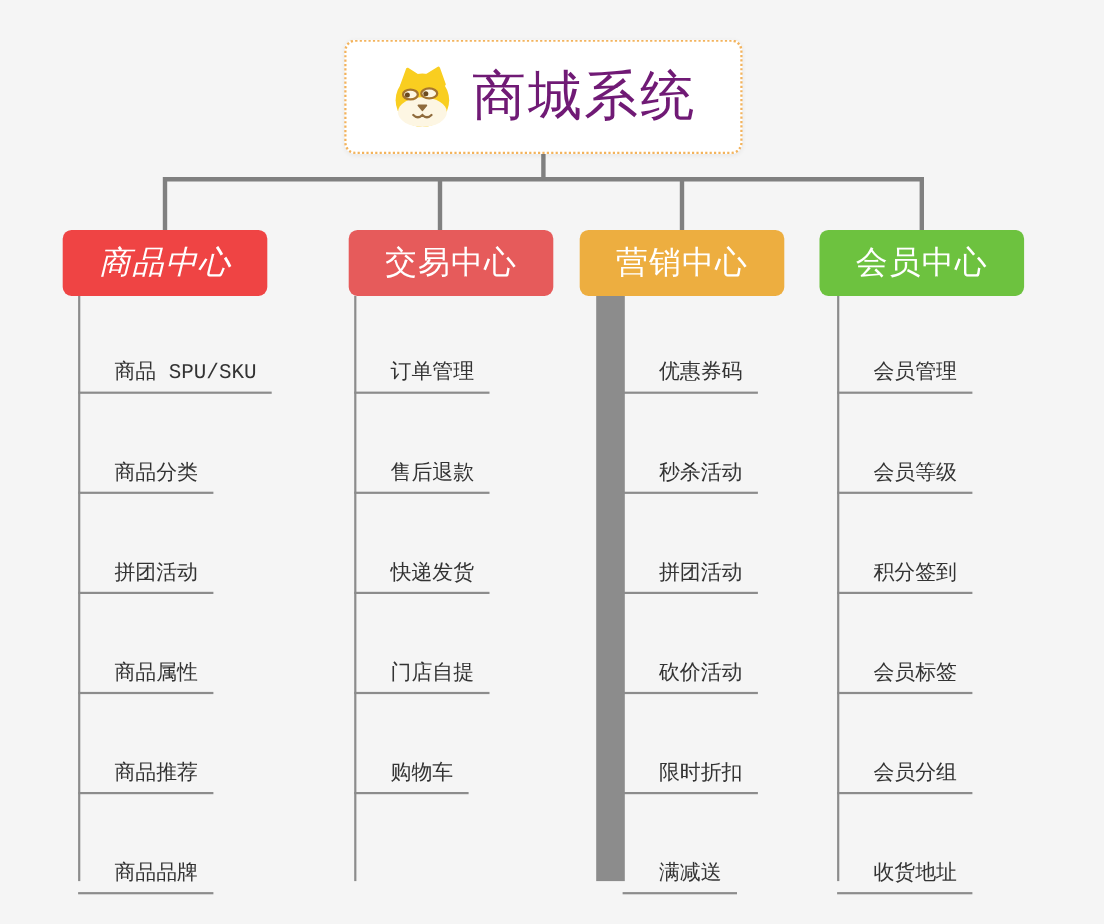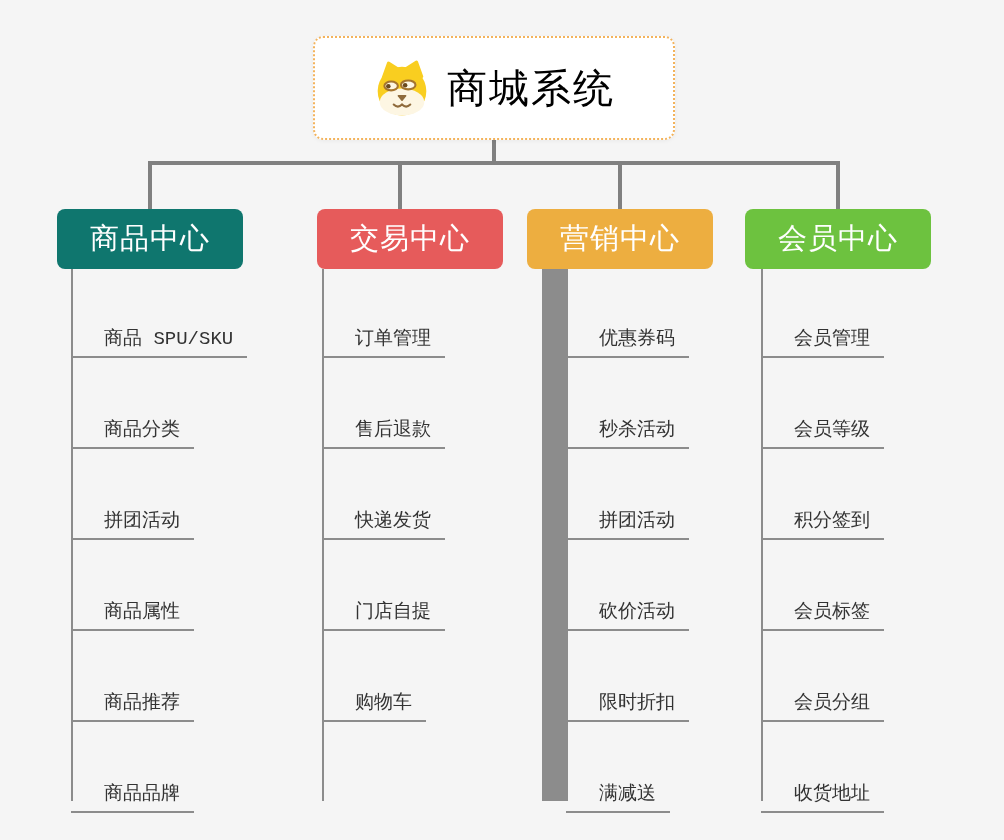--- a/index.html
+++ b/index.html
@@ -25,22 +25,22 @@
     border: 2px dotted #F3B35C;
     border-radius: 10px;
     display: flex;
     align-items: center;
     justify-content: center;
     gap: 16px;
     box-shadow: 0 1px 4px rgba(0,0,0,0.05);
     z-index: 2;
   }
   .root-title {
-    font-size: 40px;
-    color: #000000;
+    font-size: 49px;
+    color: #701a75;
     letter-spacing: 2px;
     white-space: nowrap;
   }
   .doge { width: 58px; height: 56px; flex: 0 0 auto; }
   .branch-header {
     position: absolute;
     top: 209px;
     width: 186px; height: 60px;
     border-radius: 8px;
     color: #FFFFFF;
@@ -107,21 +107,21 @@
       <circle cx="14.8" cy="25.4" r="2.2" fill="#6B4A1F"></circle>
       <ellipse cx="34" cy="24" rx="7" ry="4.3" fill="#FDF6E3" stroke="#A5752F" stroke-width="2"></ellipse>
       <circle cx="31" cy="24.4" r="2.2" fill="#6B4A1F"></circle>
       <path d="M24.5 34.5 L31.5 34.5 L28 38.8 Z" fill="#8F6B3C" stroke="#8F6B3C" stroke-width="1.5" stroke-linejoin="round"></path>
       <path d="M20 43 Q24 47 28 43 Q32 47 36 43" fill="none" stroke="#8F6B3C" stroke-width="2" stroke-linecap="round"></path>
     </svg>
     <span class="root-title">商城系统</span>
   </div>
 
   <div class="branch col0">
-    <div class="branch-header" style="background-color: #0f766e;">商品中心</div>
+    <div class="branch-header" style="background-color: #ef4444; font-style: italic;">商品中心</div>
     <div class="trunk"></div>
     <div class="leaves">
       <div class="leaf">商品 SPU/SKU</div>
       <div class="leaf">商品分类</div>
       <div class="leaf">拼团活动</div>
       <div class="leaf">商品属性</div>
       <div class="leaf">商品推荐</div>
       <div class="leaf">商品品牌</div>
     </div>
   </div>

